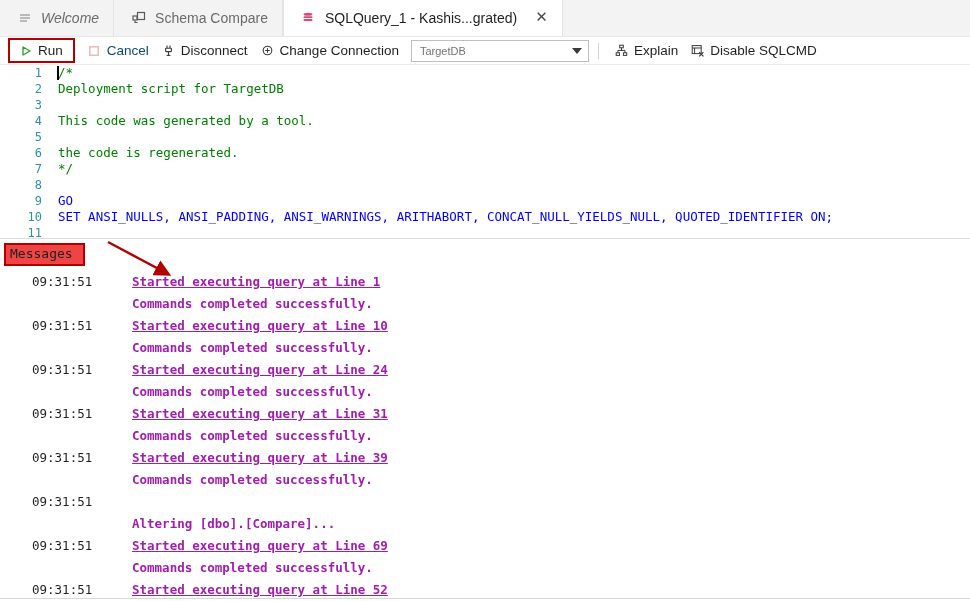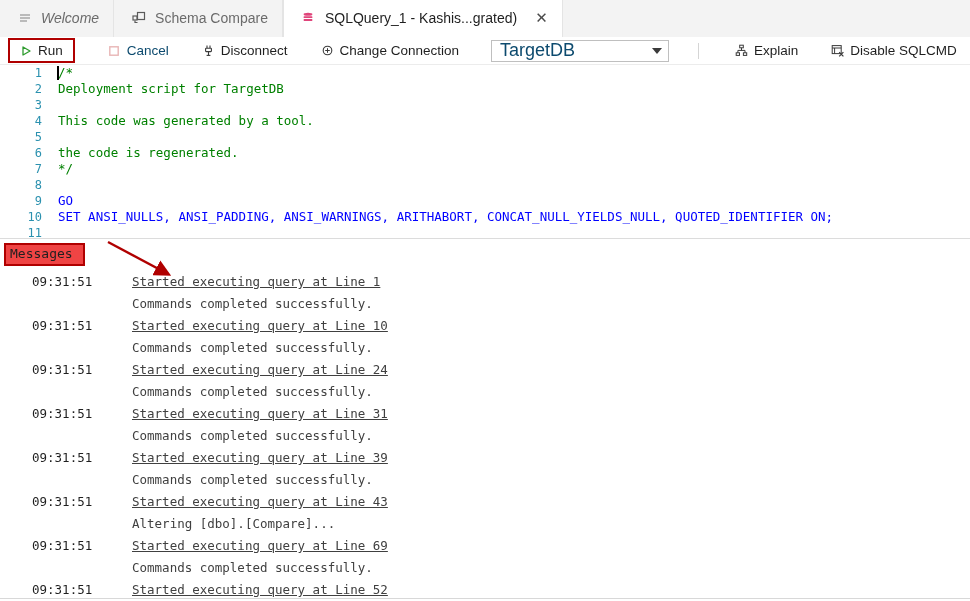--- a/index.html
+++ b/index.html
@@ -15,21 +15,21 @@
     width: 970px; height: 601px;
     background: #ffffff;
   }
 
   
   .tabbar {
     position: absolute; left: 0; top: 0;
     width: 970px; height: 37px;
     background: #14532d;
     display: flex;
-    align-items: center;
+    align-items: flex-end;
     border-bottom: 1px solid #e8e8e8;
   }
   .tab {
     display: flex;
     align-items: center;
     gap: 8px;
     padding: 0 14px 0 16px;
     height: 37px;
     font-size: 14px;
     color: #6b6b6b;
@@ -58,21 +58,20 @@
 
   
   .toolbar {
     position: absolute; left: 0; top: 37px;
     width: 970px; height: 28px;
     background: #ffffff;
     display: flex;
     align-items: center;
     padding-left: 8px;
     border-bottom: 1px solid #ececec;
-    gap: 20px;
   }
   .tb-item {
     display: flex; align-items: center; gap: 5px;
     font-size: 13.5px;
     color: #1f1f1f;
     padding: 2px 6px;
     white-space: nowrap;
   }
   .tb-item.disabled { color: #0c4a6e; }
   .tb-icon { display: inline-flex; align-items: center; justify-content: center; width: 15px; height: 15px; }
@@ -85,22 +84,22 @@
   .tb-sep {
     width: 1px; height: 16px; background: #d5d5d5; margin: 0 9px;
   }
   .db-select {
     width: 178px; height: 22px;
     border: 1px solid #bfbfbf;
     background: #ffffff;
     display: flex; align-items: center;
     justify-content: space-between;
     padding: 0 6px 0 8px;
-    font-size: 18px;
-    color: #0c4a6e;
+    font-size: 11px;
+    color: #737373;
     margin-left: 6px;
   }
   .caret {
     width: 0; height: 0;
     border-left: 5px solid transparent;
     border-right: 5px solid transparent;
     border-top: 6px solid #3a3a3a;
   }
 
   
@@ -175,21 +174,21 @@
     height: 22px;
     line-height: 22px;
     white-space: pre;
   }
   .msg-time {
     width: 132px;
     flex: 0 0 132px;
     padding-left: 32px;
     color: #1f1f1f;
   }
-  .msg-text { color: #404040; }
+  .msg-text { color: #a21caf; font-weight: bold; }
   .msg-text.link { text-decoration: underline; }
 
   
   .anno-arrow {
     position: absolute;
     left: 0; top: 236px;
     width: 260px; height: 52px;
     pointer-events: none;
   }
   .bottom-rule {
@@ -350,21 +349,21 @@
         <div class="msg-row"><div class="msg-time">09:31:51</div><div class="msg-text link">Started executing query at Line 1</div></div>
         <div class="msg-row"><div class="msg-time"></div><div class="msg-text">Commands completed successfully.</div></div>
         <div class="msg-row"><div class="msg-time">09:31:51</div><div class="msg-text link">Started executing query at Line 10</div></div>
         <div class="msg-row"><div class="msg-time"></div><div class="msg-text">Commands completed successfully.</div></div>
         <div class="msg-row"><div class="msg-time">09:31:51</div><div class="msg-text link">Started executing query at Line 24</div></div>
         <div class="msg-row"><div class="msg-time"></div><div class="msg-text">Commands completed successfully.</div></div>
         <div class="msg-row"><div class="msg-time">09:31:51</div><div class="msg-text link">Started executing query at Line 31</div></div>
         <div class="msg-row"><div class="msg-time"></div><div class="msg-text">Commands completed successfully.</div></div>
         <div class="msg-row"><div class="msg-time">09:31:51</div><div class="msg-text link">Started executing query at Line 39</div></div>
         <div class="msg-row"><div class="msg-time"></div><div class="msg-text">Commands completed successfully.</div></div>
-        <div class="msg-row"><div class="msg-time">09:31:51</div><div class="msg-text link">Started executing query at Line 43</div></div>
+        <div class="msg-row"><div class="msg-time">09:31:51</div></div>
         <div class="msg-row"><div class="msg-time"></div><div class="msg-text">Altering [dbo].[Compare]...</div></div>
         <div class="msg-row"><div class="msg-time">09:31:51</div><div class="msg-text link">Started executing query at Line 69</div></div>
         <div class="msg-row"><div class="msg-time"></div><div class="msg-text">Commands completed successfully.</div></div>
         <div class="msg-row"><div class="msg-time">09:31:51</div><div class="msg-text link">Started executing query at Line 52</div></div>
       </div>
   </div>
 
   <svg class="anno-arrow" viewBox="0 0 260 52">
     <defs>
       <marker id="ah" markerWidth="7" markerHeight="7" refX="5.5" refY="3.5" orient="auto">

